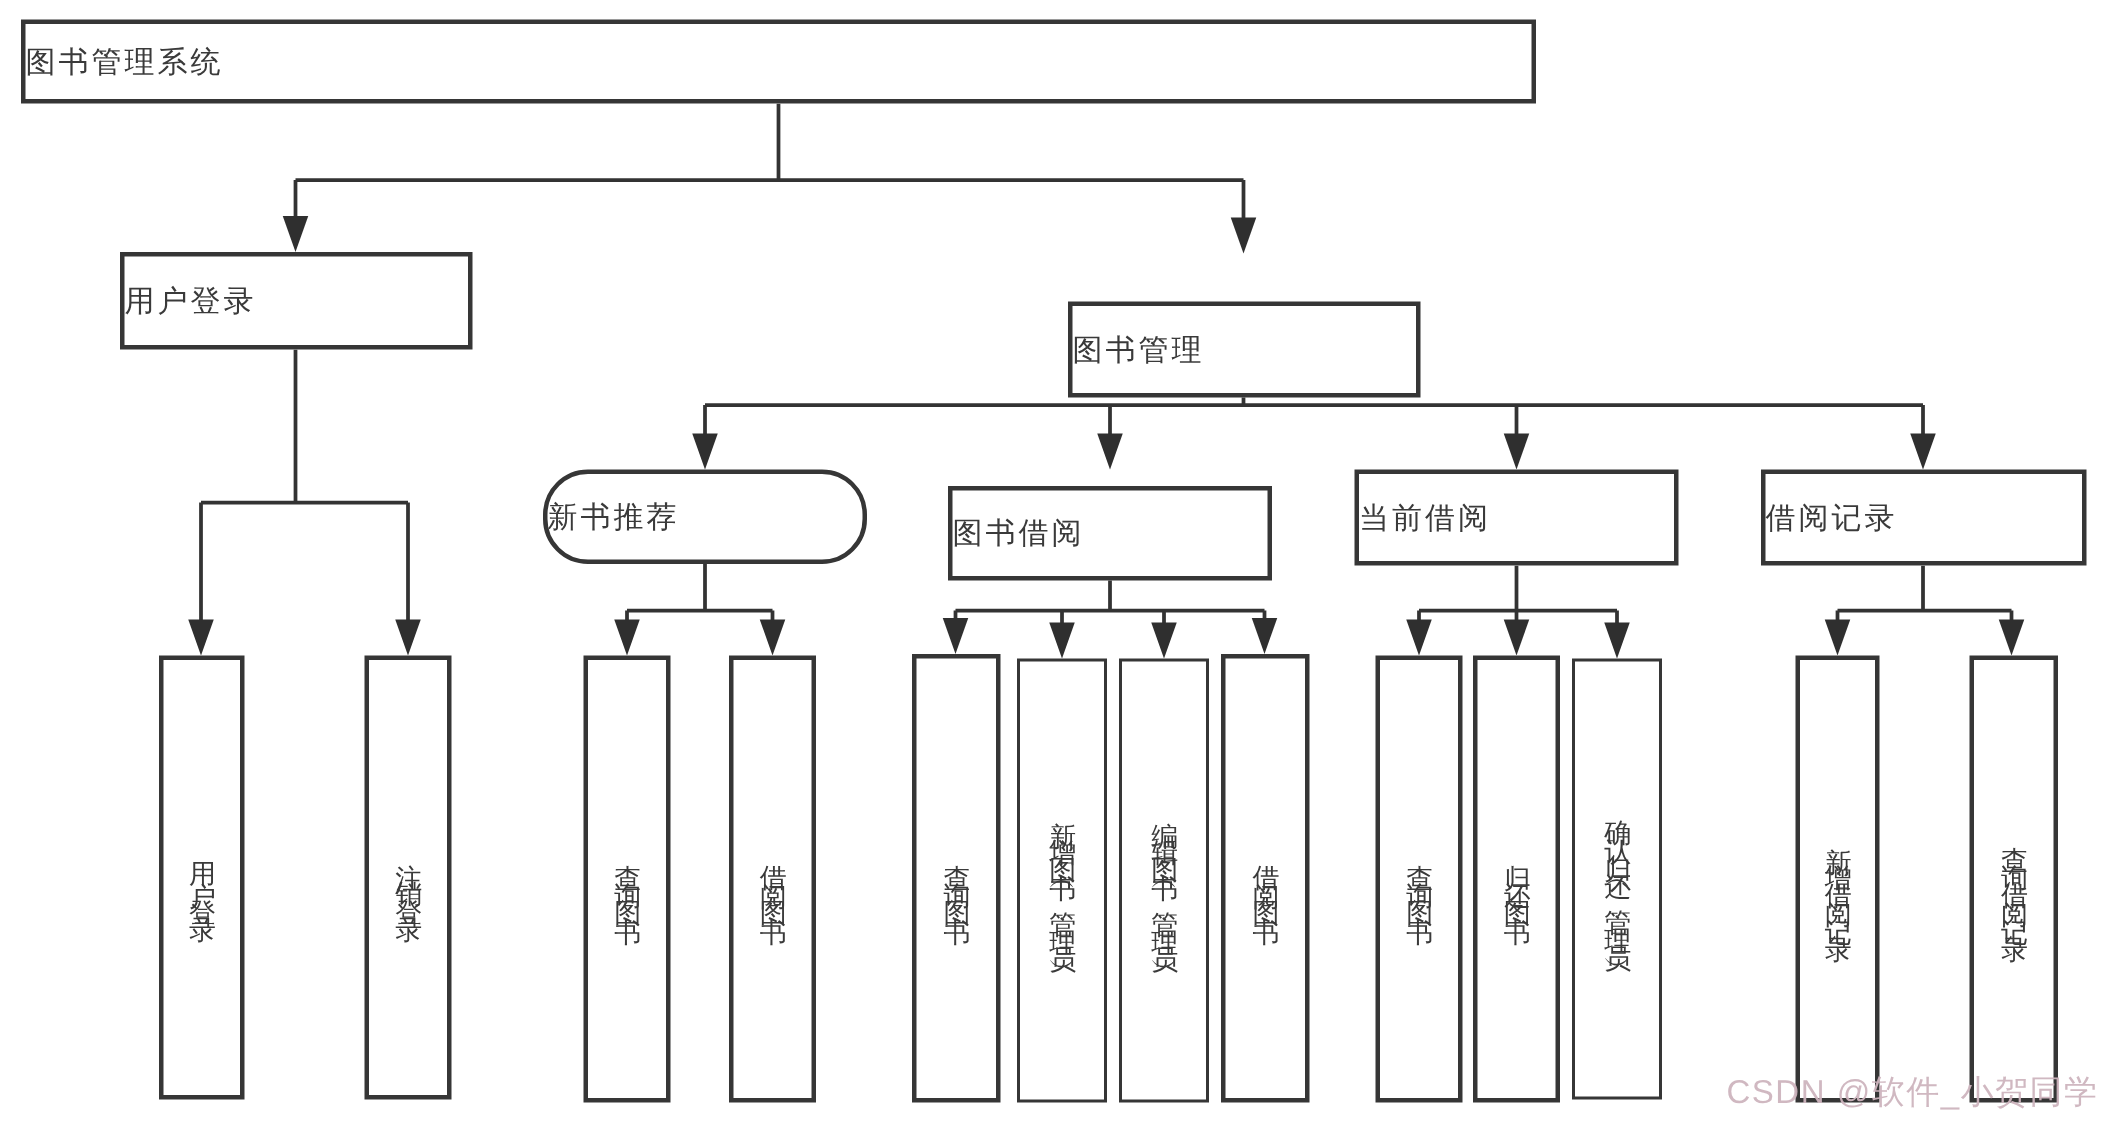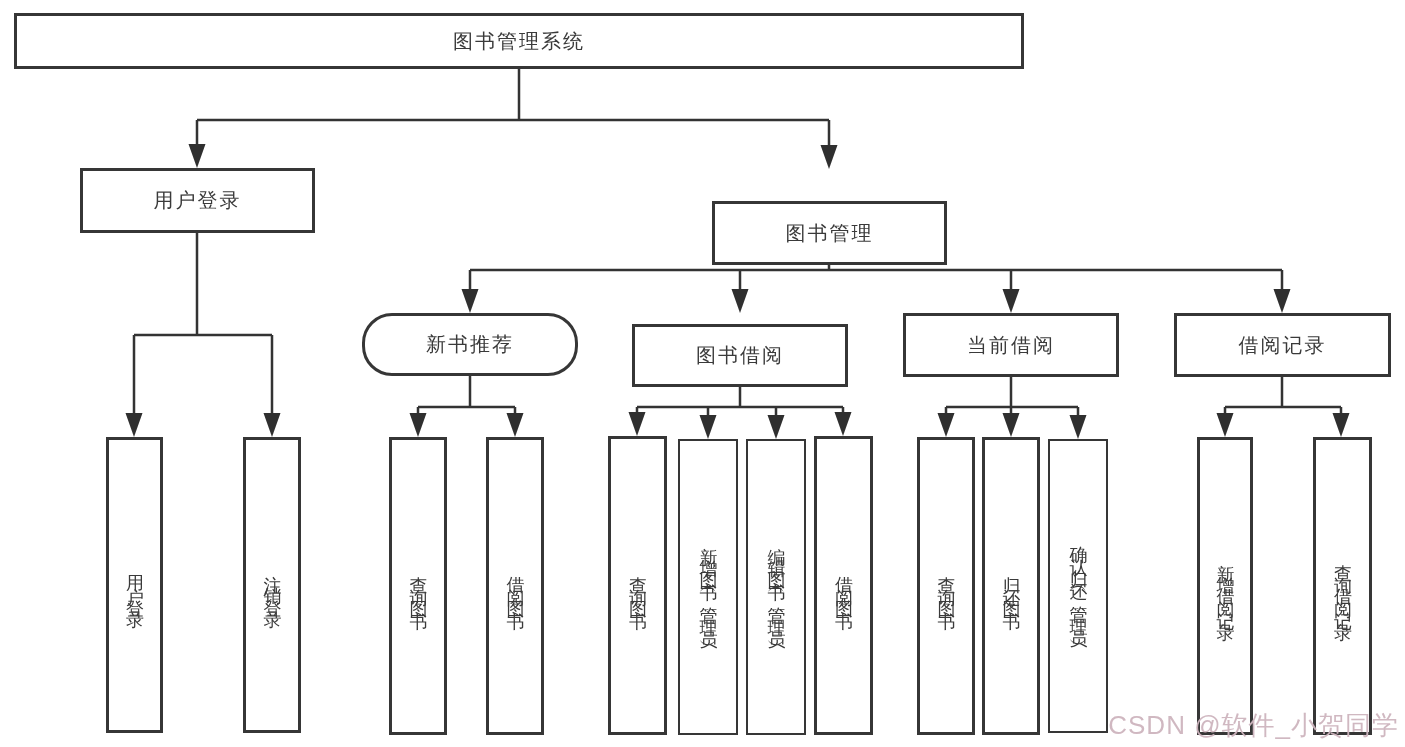--- a/index.html
+++ b/index.html
@@ -17,21 +17,20 @@
     width: 1405px; height: 747px;
     z-index: 0;
   }
   .hbox {
     position: absolute;
     box-sizing: border-box;
     border: 3px solid #363636;
     background: #ffffff;
     display: flex;
     align-items: center;
-    justify-content: center;
     color: #3a3a3a;
     font-size: 20px;
     letter-spacing: 2px;
     z-index: 1;
     white-space: nowrap;
   }
   .vbox {
     position: absolute;
     box-sizing: border-box;
     border: 3px solid #363636;
@@ -49,21 +48,21 @@
     letter-spacing: 12px;
     line-height: 1.05;
     color: #3a3a3a;
     white-space: nowrap;
   }
   #watermark {
     position: absolute;
     right: 6px;
     bottom: 4px;
     z-index: 2;
-    font-size: 26px;
+    font-size: 22px;
     color: rgba(206, 180, 190, 0.95);
     letter-spacing: 1px;
     white-space: nowrap;
   }
 </style>
 </head>
 <body>
 
 <div id="stage">
 

